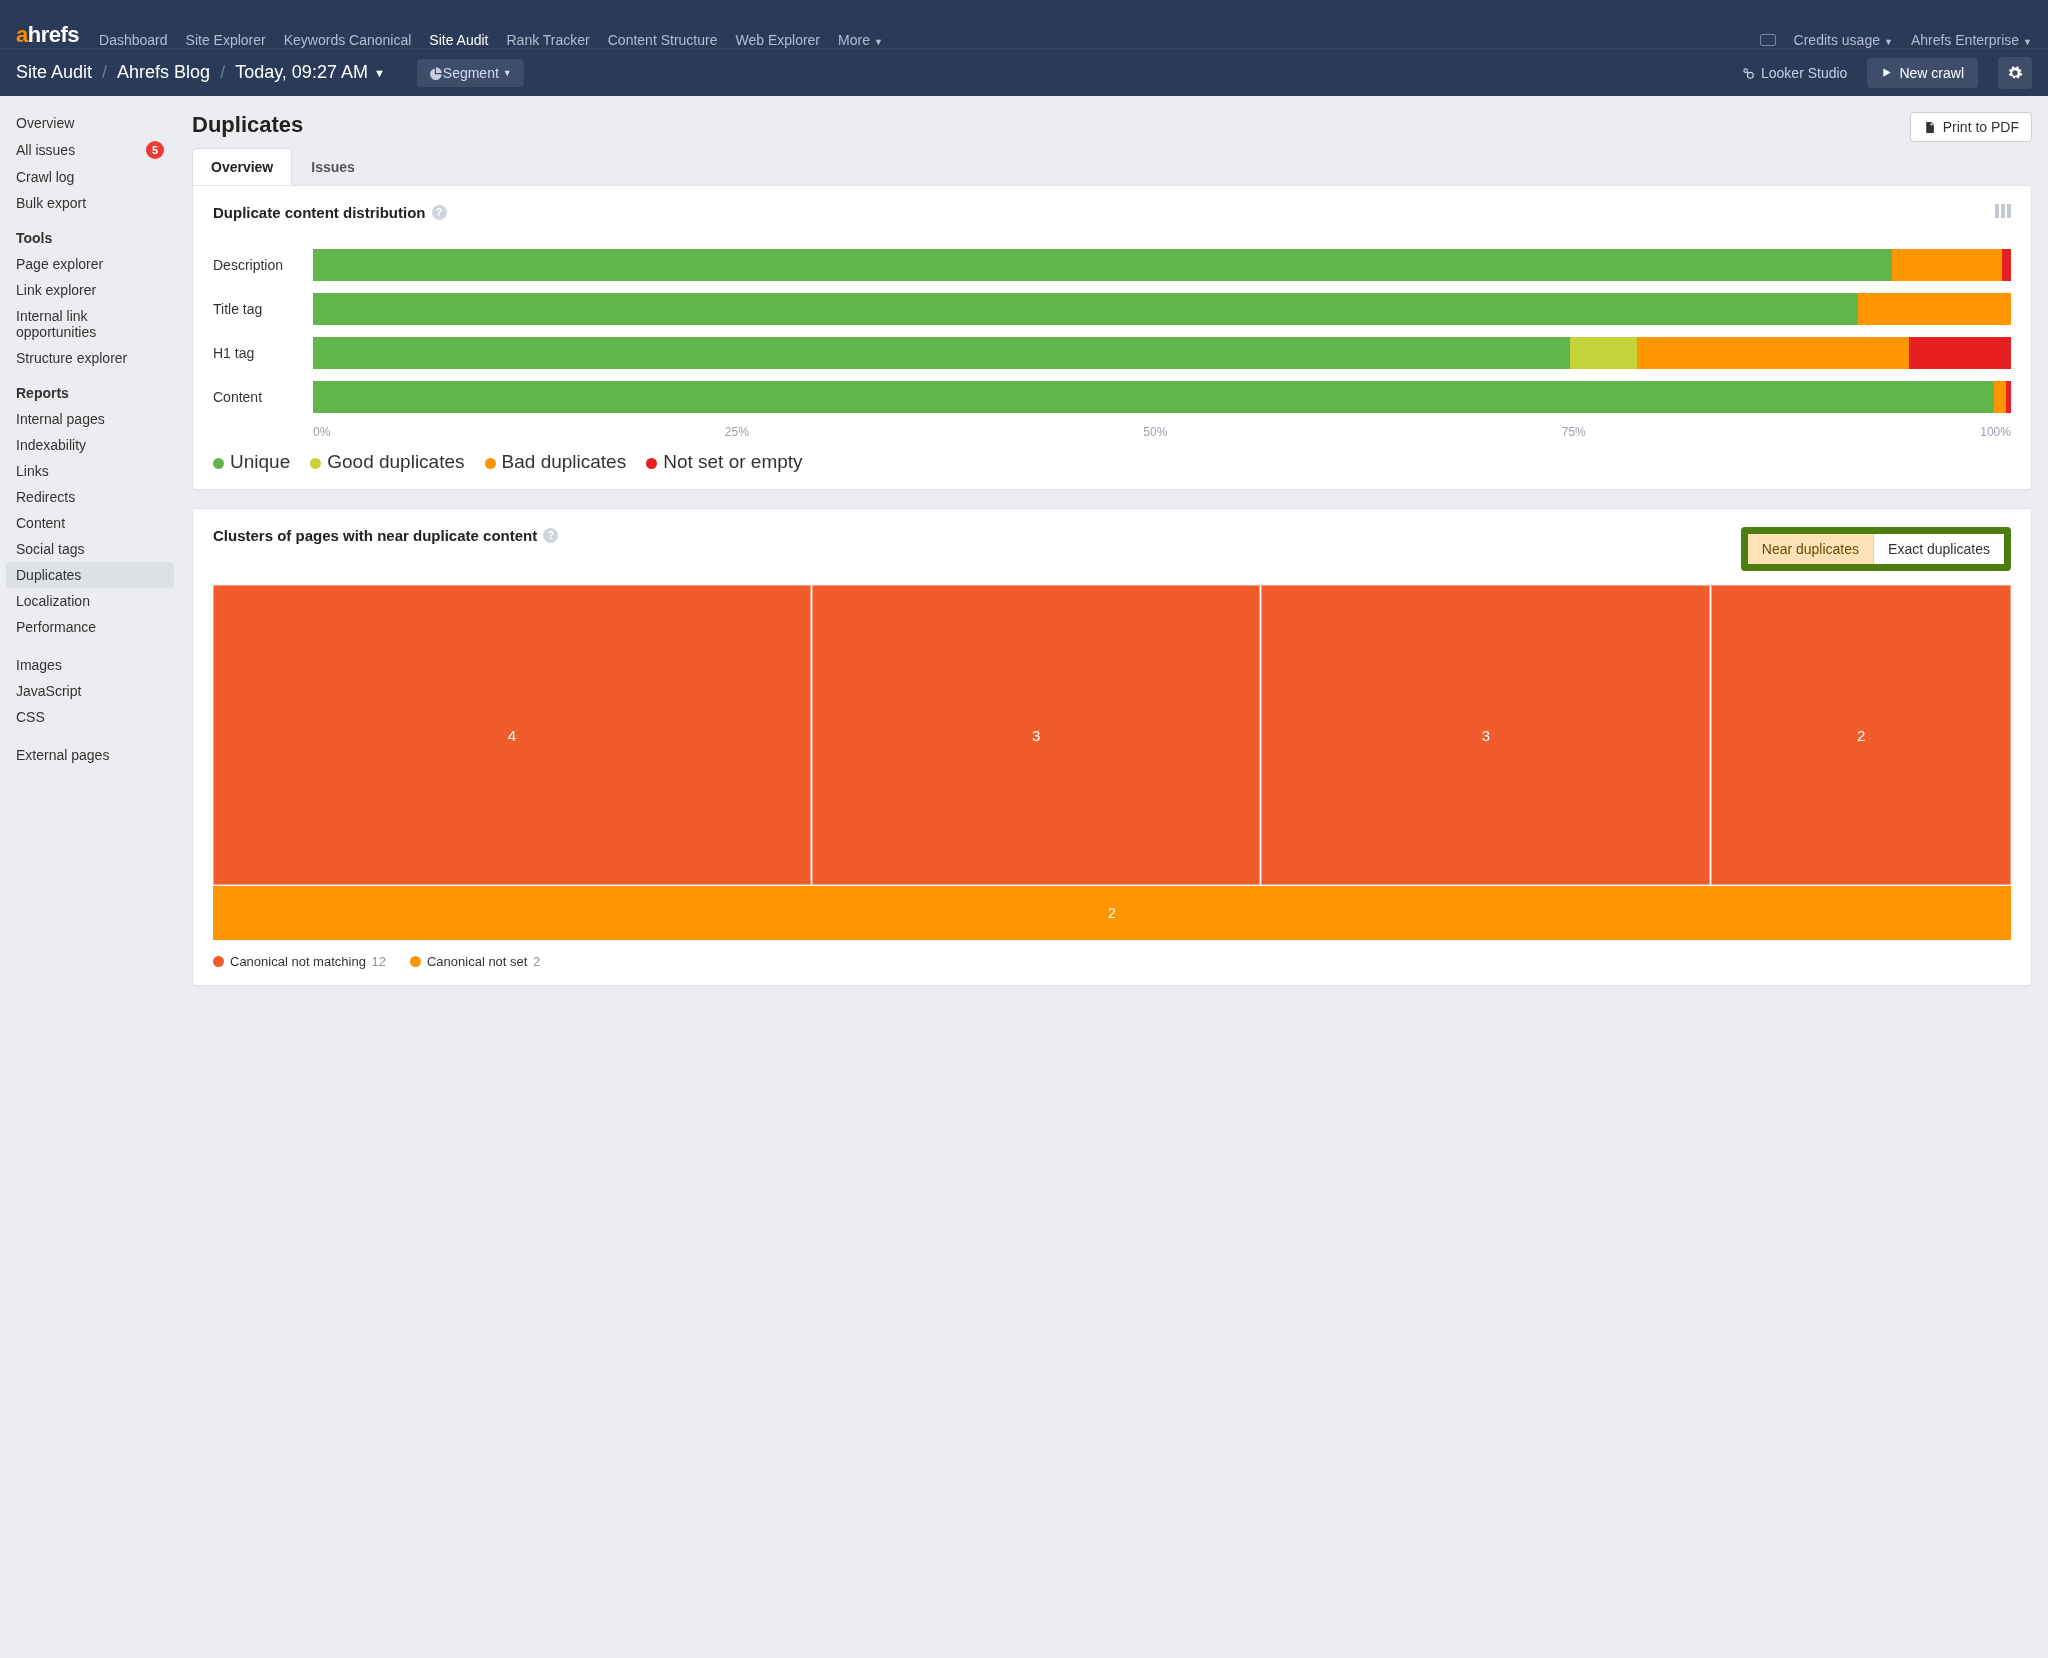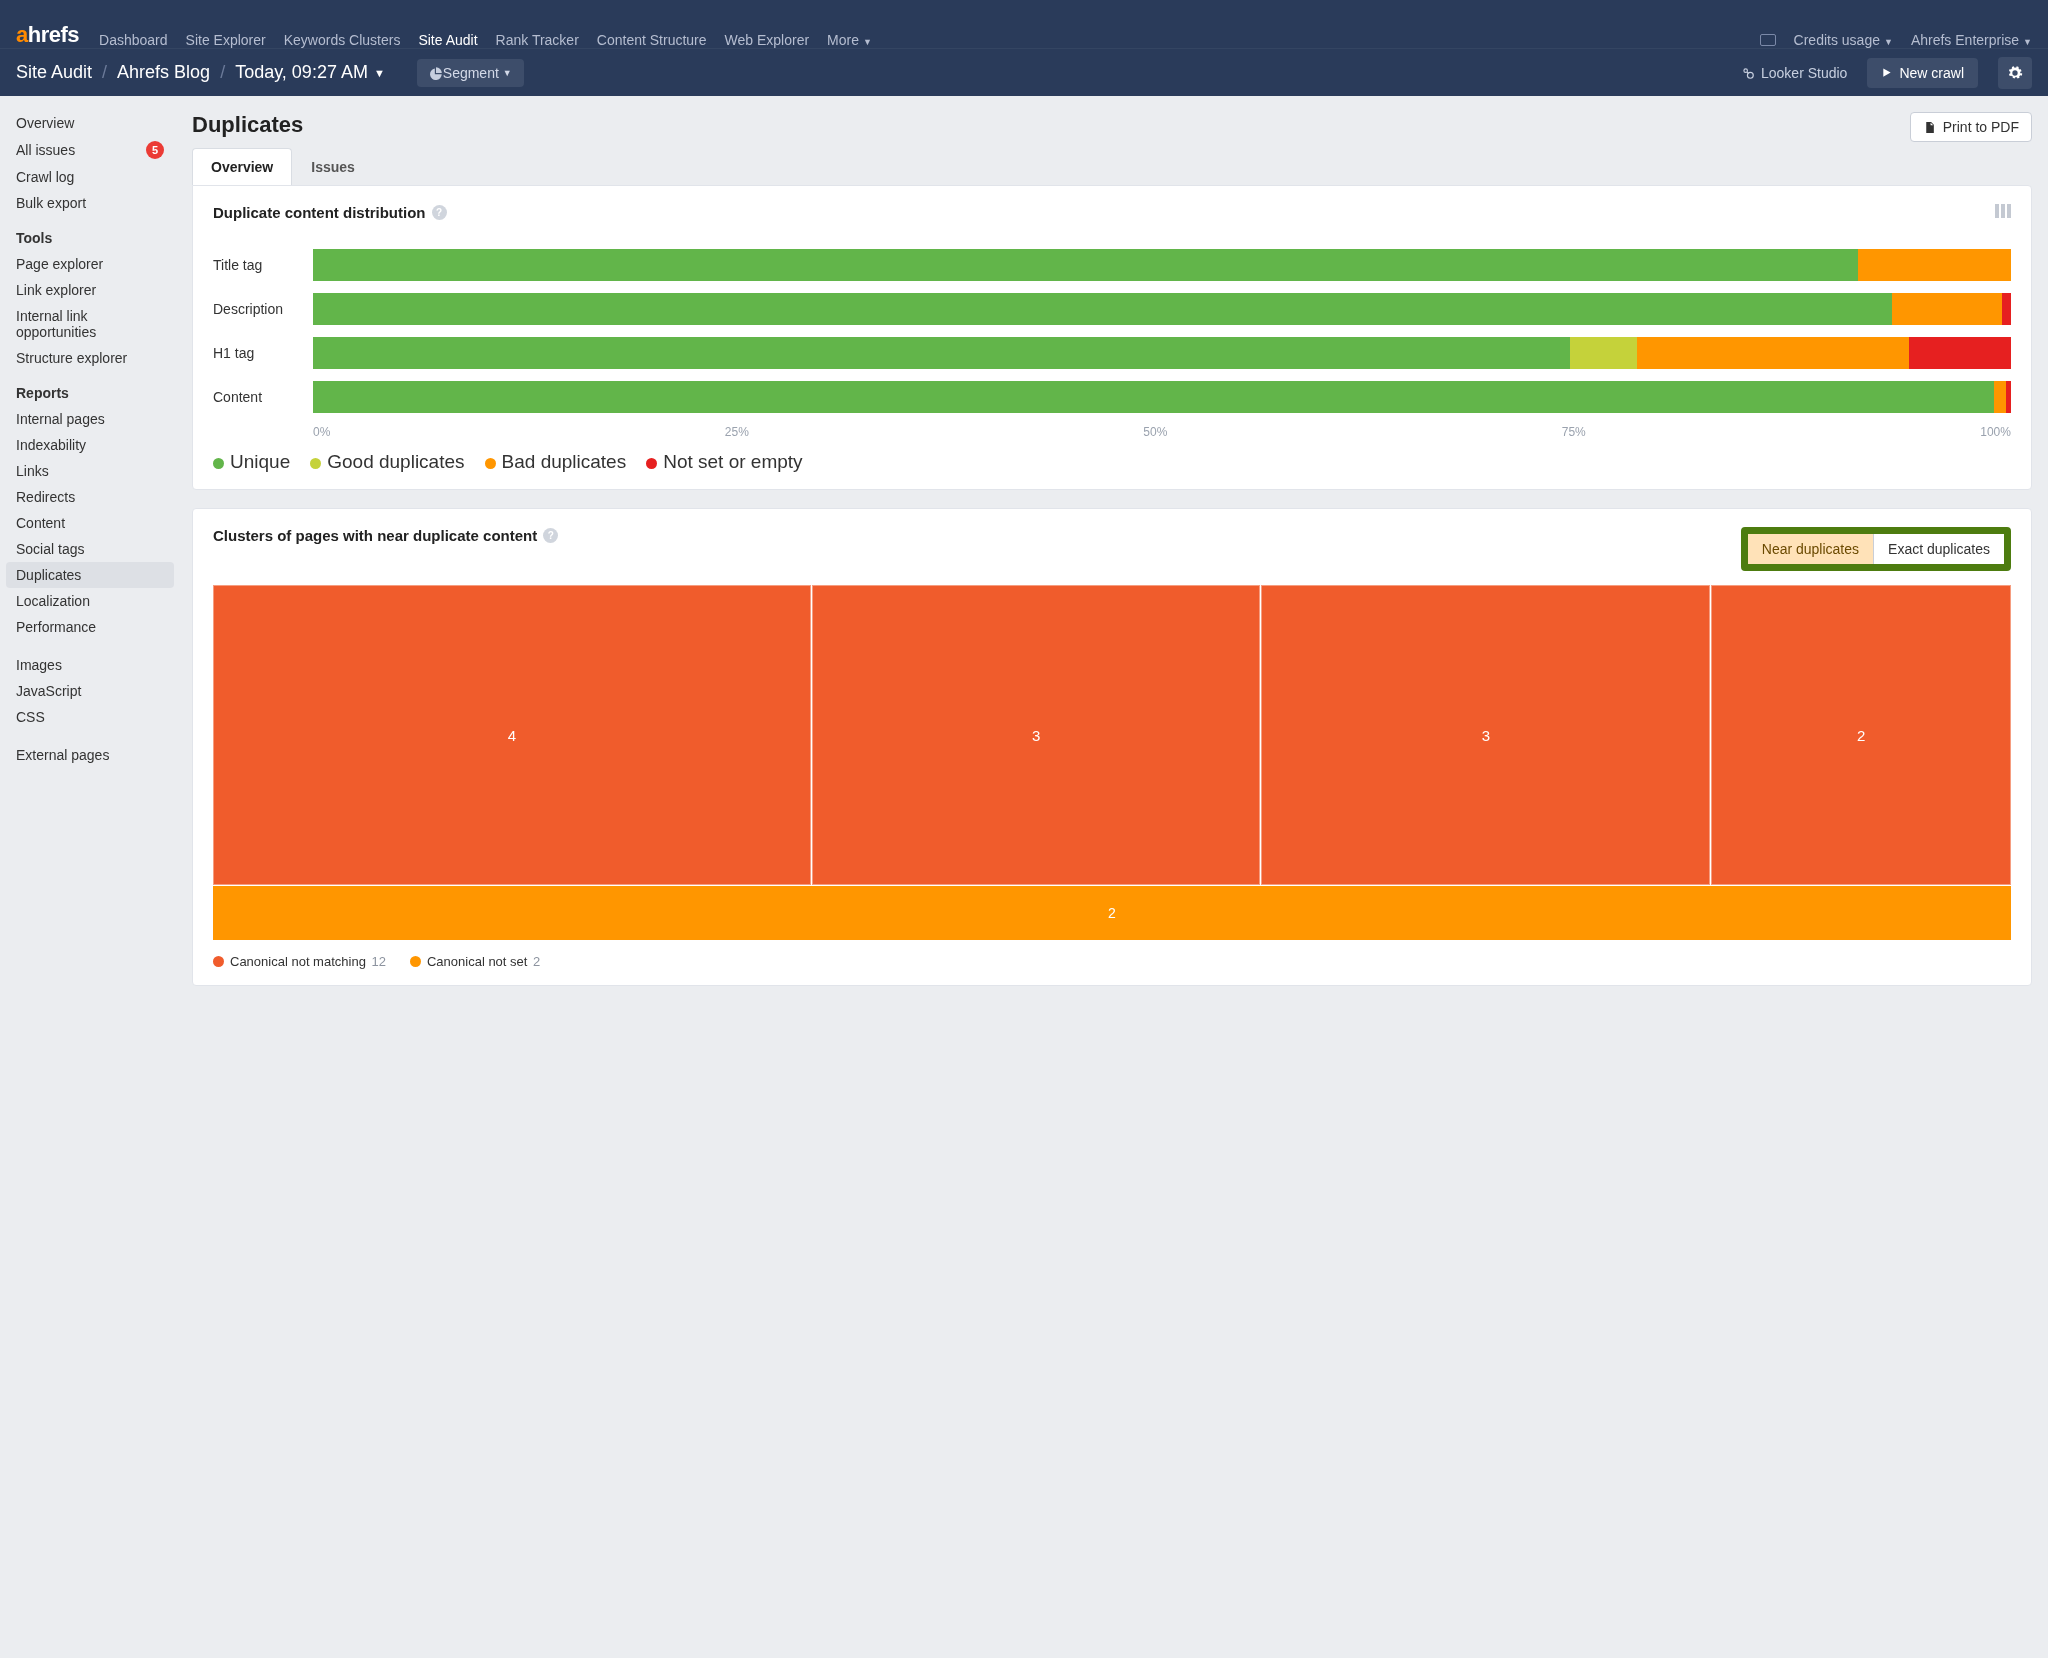--- a/index.html
+++ b/index.html
@@ -74,21 +74,21 @@
   .tm-count { color:#8c939f; margin-left:2px;}
 </style>
 </head>
 <body>
 
 <div class="topnav">
   <div class="logo"><span class="a">a</span><span class="rest">hrefs</span></div>
   <div class="topnav-items">
     <span class="topnav-item">Dashboard</span>
     <span class="topnav-item">Site Explorer</span>
-    <span class="topnav-item">Keywords Clusters</span>
+    <span class="topnav-item">Keywords Canonical</span>
     <span class="topnav-item active">Site Audit</span>
     <span class="topnav-item">Rank Tracker</span>
     <span class="topnav-item">Content Structure</span>
     <span class="topnav-item">Web Explorer</span>
     <span class="topnav-item"><span>More</span><span class="caret">▼</span></span>
   </div>
   <div class="topnav-right">
     <span class="device-icon"></span>
     <span><span>Credits usage</span><span class="caret">▼</span></span>
     <span><span>Ahrefs Enterprise</span><span class="caret">▼</span></span>
@@ -203,32 +203,32 @@
           <span class="help-icon">?</span>
         </div>
         <span class="bars-icon">
             <span></span>
             <span></span>
             <span></span>
           </span>
       </div>
       <div class="hbar-chart" id="hbar-chart">
           <div class="hbar-row">
-            <div class="hbar-label">Title tag</div>
-            <div class="hbar-track">
-              <div class="seg c-unique" style="width: 91%;"></div>
-              <div class="seg c-bad" style="width: 9%;"></div>
-            </div>
-          </div>
-          <div class="hbar-row">
             <div class="hbar-label">Description</div>
             <div class="hbar-track">
               <div class="seg c-unique" style="width: 93%;"></div>
               <div class="seg c-bad" style="width: 6.5%;"></div>
               <div class="seg c-empty" style="width: 0.5%;"></div>
+            </div>
+          </div>
+          <div class="hbar-row">
+            <div class="hbar-label">Title tag</div>
+            <div class="hbar-track">
+              <div class="seg c-unique" style="width: 91%;"></div>
+              <div class="seg c-bad" style="width: 9%;"></div>
             </div>
           </div>
           <div class="hbar-row">
             <div class="hbar-label">H1 tag</div>
             <div class="hbar-track">
               <div class="seg c-unique" style="width: 74%;"></div>
               <div class="seg c-good" style="width: 4%;"></div>
               <div class="seg c-bad" style="width: 16%;"></div>
               <div class="seg c-empty" style="width: 6%;"></div>
             </div>

